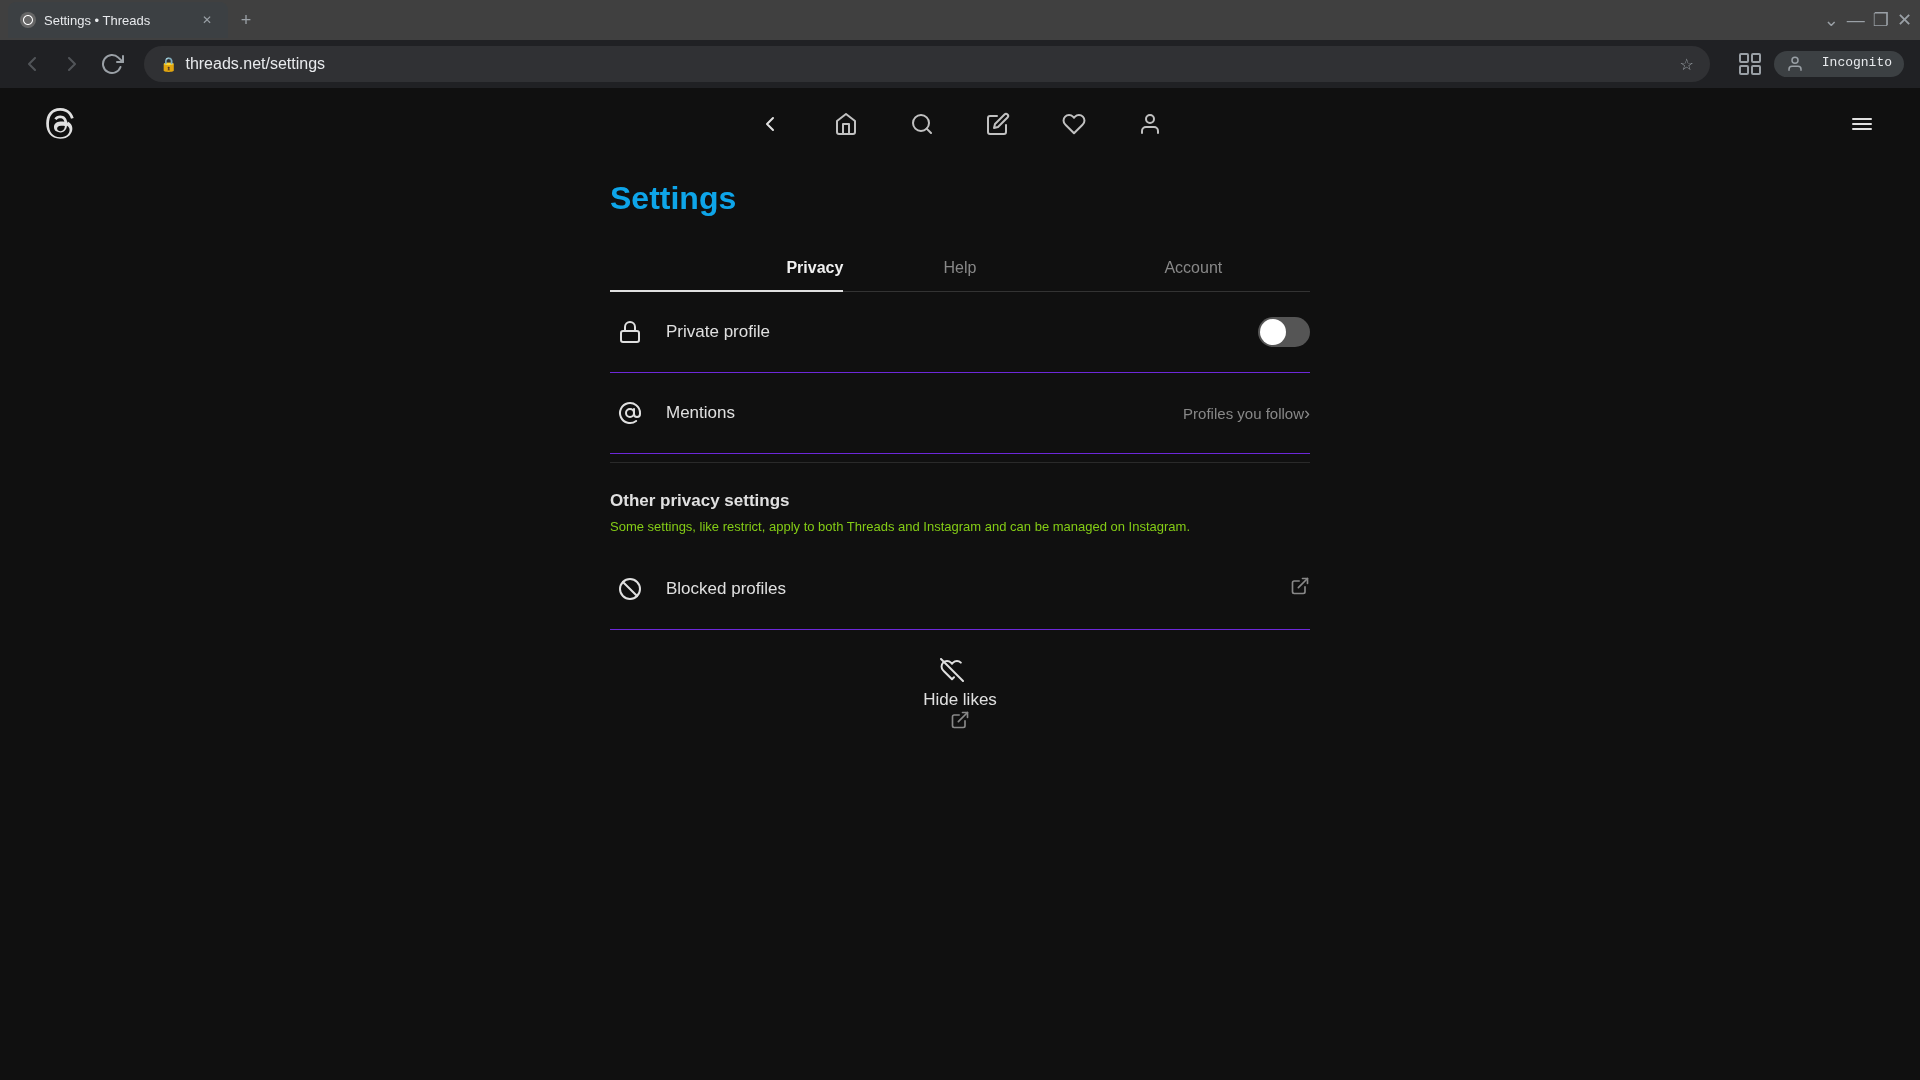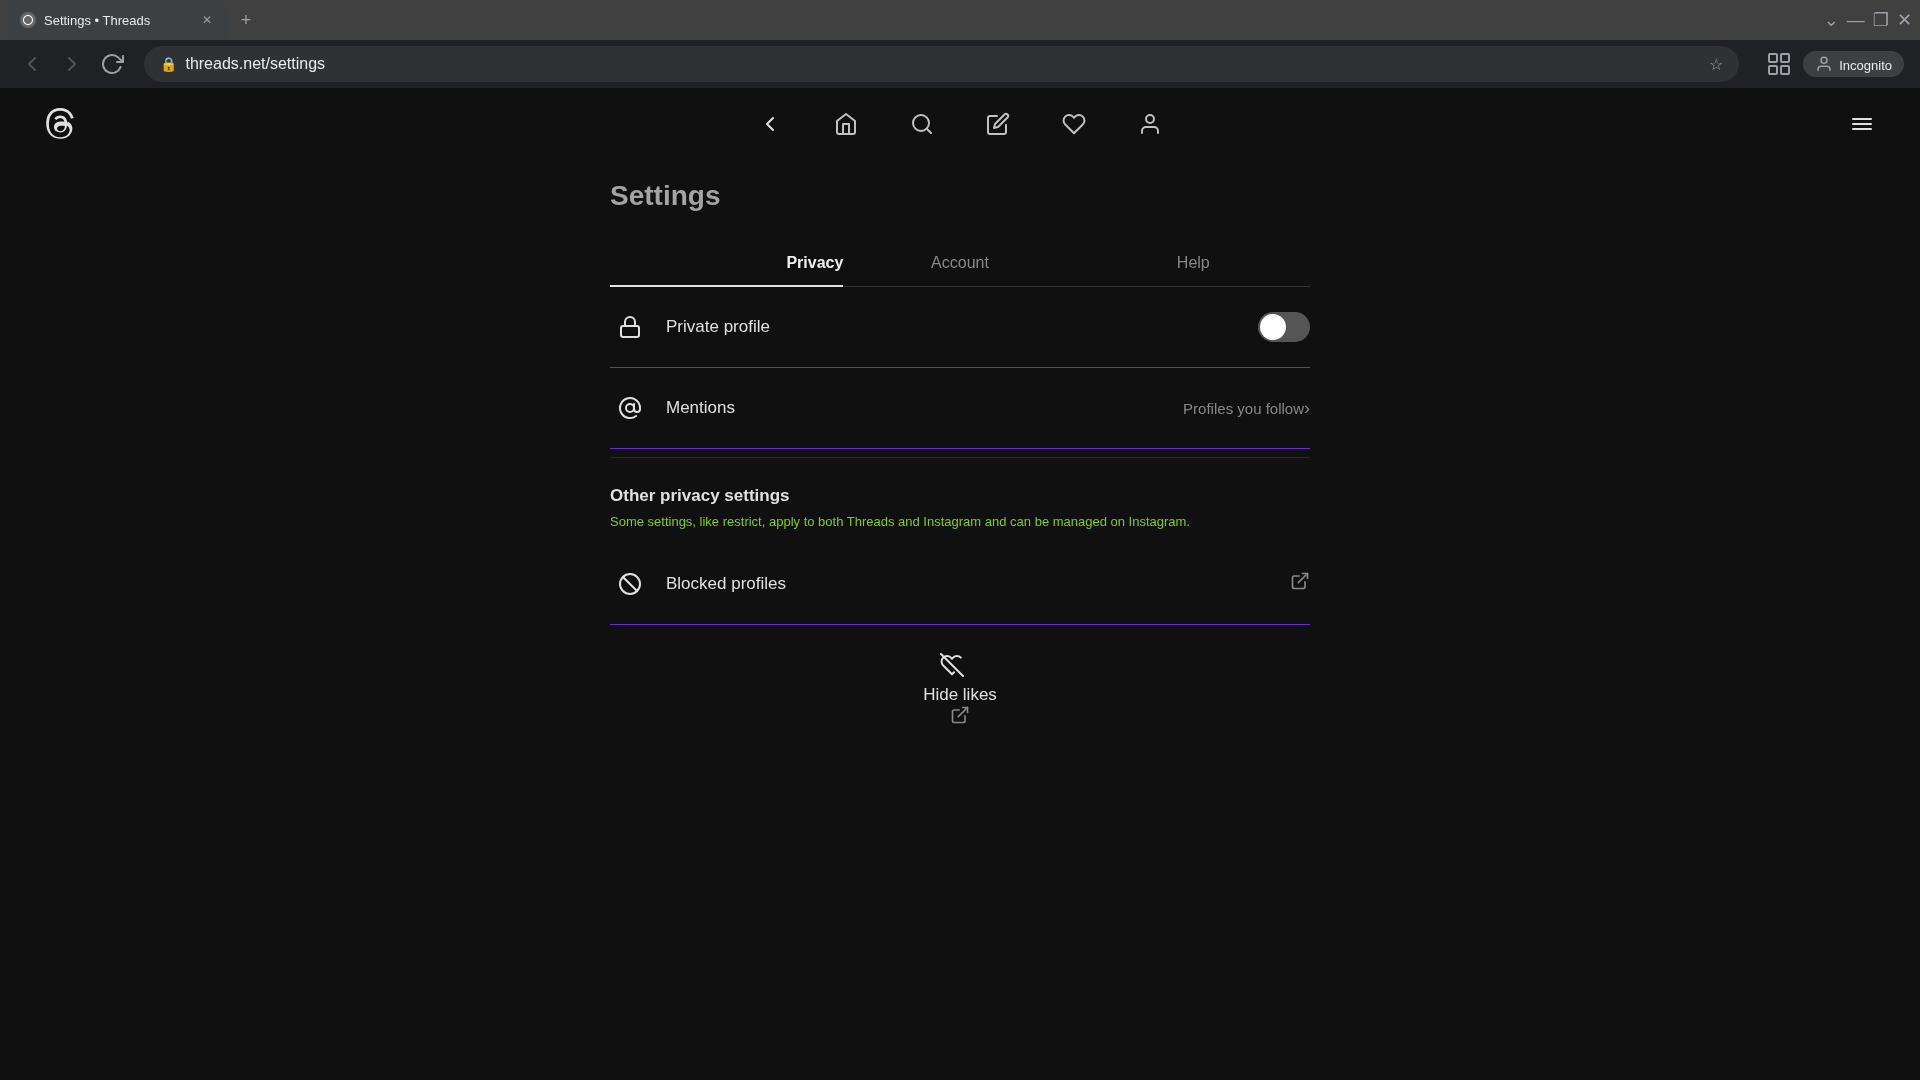--- a/index.html
+++ b/index.html
@@ -166,28 +166,29 @@
       display: flex;
       align-items: center;
       justify-content: center;
       cursor: pointer;
       color: #9aa0a6;
       font-size: 16px;
     }
 
     .incognito-badge {
       display: flex;
-      align-items: flex-end;
-      gap: 6px;
+      align-items: flex-start;
+      gap: 18px;
       background: #3c4043;
       border-radius: 16px;
       padding: 4px 12px;
       font-size: 13px;
       color: #e8eaed;
       cursor: pointer;
+      font-family: Liberation Mono, monospace;
     }
 
     
     .app-content {
       width: 100%;
       height: calc(1080px - 88px);
       background: #101010;
       position: relative;
       display: flex;
       flex-direction: column;
@@ -258,23 +259,23 @@
 
     
     .settings-container {
       max-width: 700px;
       width: 100%;
       margin: 0 auto;
       padding: 20px 0;
     }
 
     .settings-title {
-      font-size: 28px;
+      font-size: 32px;
       font-weight: 700;
-      color: #a3a3a3;
+      color: #0ea5e9;
       margin-bottom: 28px;
     }
 
     
     .settings-tabs {
       display: flex;
       border-bottom: 1px solid #333;
       margin-bottom: 0;
     }
 
@@ -551,24 +552,24 @@
   <div style="flex:1; overflow-y:auto;">
     <div class="settings-container">
 
       <h1 class="settings-title">Settings</h1>
 
       <div class="settings-tabs">
         <div class="settings-tab active">
           <span>Privacy</span>
         </div>
         <div class="settings-tab">
+          <span>Help</span>
+        </div>
+        <div class="settings-tab">
           <span>Account</span>
-        </div>
-        <div class="settings-tab">
-          <span>Help</span>
         </div>
       </div>
 
       <div class="settings-item">
         <div class="item-icon">
           <svg class="svg-icon" viewBox="0 0 24 24">
               <rect x="3" y="11" width="18" height="11" rx="2" ry="2"></rect>
               <path d="M7 11V7a5 5 0 0 1 10 0v4"></path>
             </svg>
         </div>

